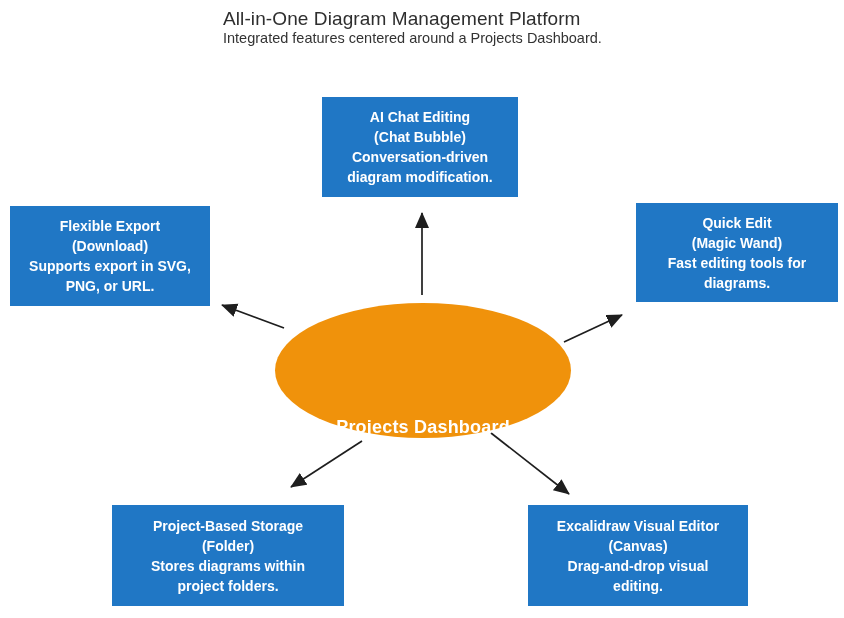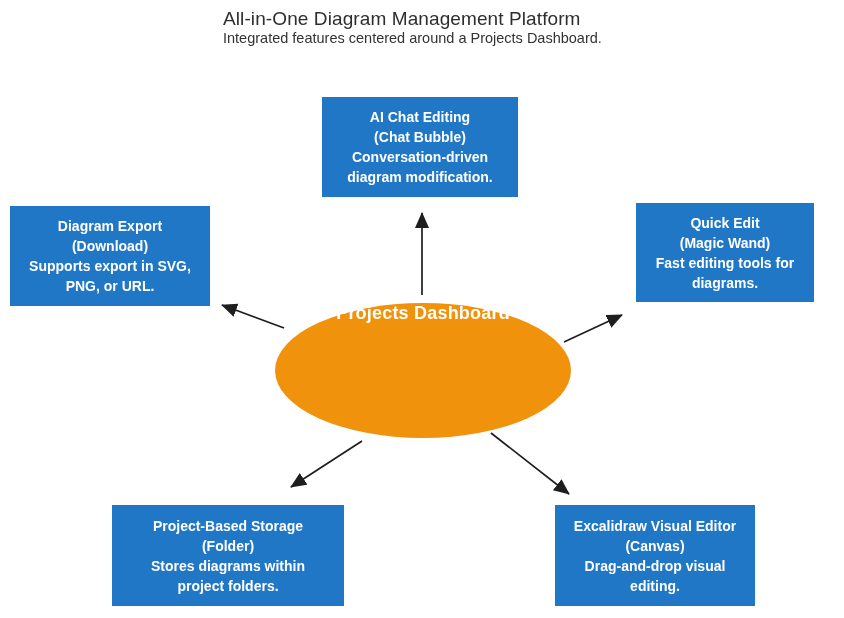--- a/index.html
+++ b/index.html
@@ -58,34 +58,34 @@
     text-align: center;
   }
   .node-text {
     font-size: 14px;
     font-weight: 600;
     line-height: 20px;
     white-space: pre-line;
   }
   .node-top          { left: 322px; top: 97px;  width: 196px; height: 100px; }
   .node-left         { left: 10px;  top: 206px; width: 200px; height: 100px; }
-  .node-right        { left: 636px; top: 203px; width: 178px; height: 99px;  }
+  .node-right        { left: 636px; top: 203px; width: 202px; height: 99px;  }
   .node-bottom-left  { left: 112px; top: 505px; width: 232px; height: 101px; }
-  .node-bottom-right { left: 555px; top: 505px; width: 200px; height: 101px; }
+  .node-bottom-right { left: 528px; top: 505px; width: 220px; height: 101px; }
   .center-ellipse {
     position: absolute;
     left: 275px;
     top: 303px;
     width: 296px;
     height: 135px;
     border-radius: 50%;
     background: var(--center-bg, #F0920B);
     color: var(--center-text, #FFFFFF);
     display: flex;
-    align-items: flex-start;
+    align-items: flex-end;
     justify-content: center;
     text-align: center;
   }
   .center-ellipse span {
     font-size: 18px;
     font-weight: 600;
     letter-spacing: 0.2px;
   }
 </style>
 </head>
@@ -112,21 +112,21 @@
   </svg>
 
   <div class="node node-top">
     <div class="node-text">AI Chat Editing
 (Chat Bubble)
 Conversation-driven
 diagram modification.</div>
   </div>
 
   <div class="node node-left">
-    <div class="node-text">Diagram Export
+    <div class="node-text">Flexible Export
 (Download)
 Supports export in SVG,
 PNG, or URL.</div>
   </div>
 
   <div class="node node-right">
     <div class="node-text">Quick Edit
 (Magic Wand)
 Fast editing tools for
 diagrams.</div>

